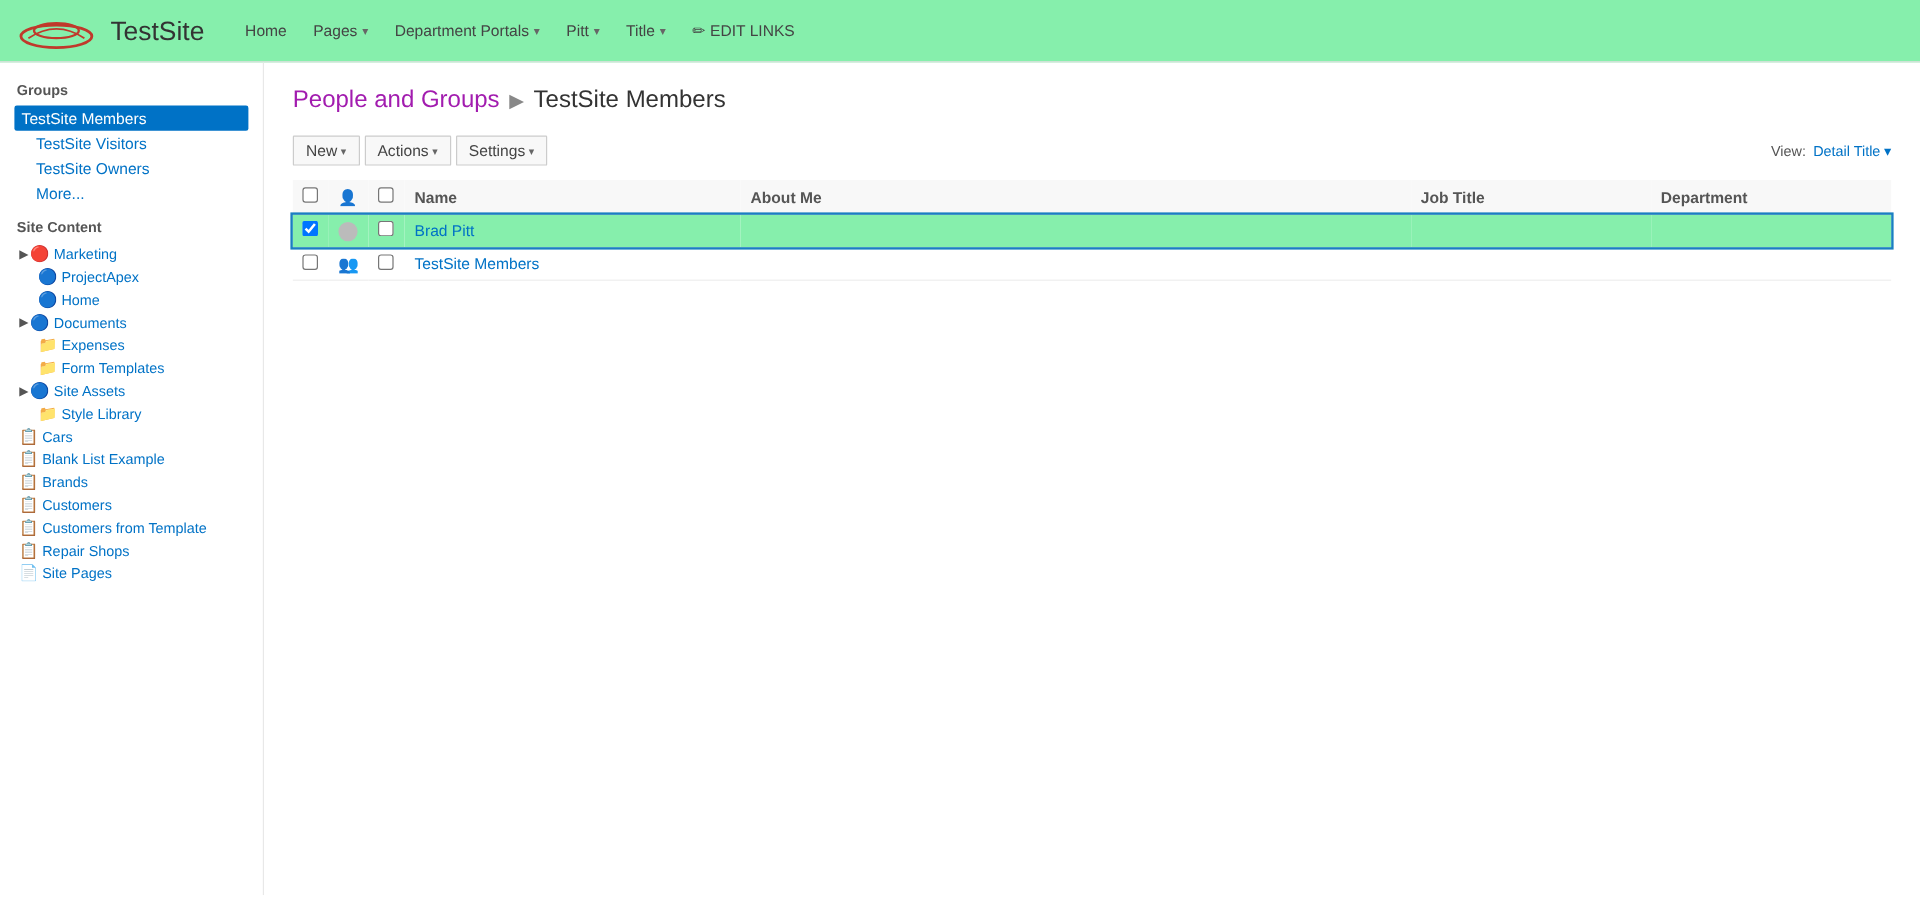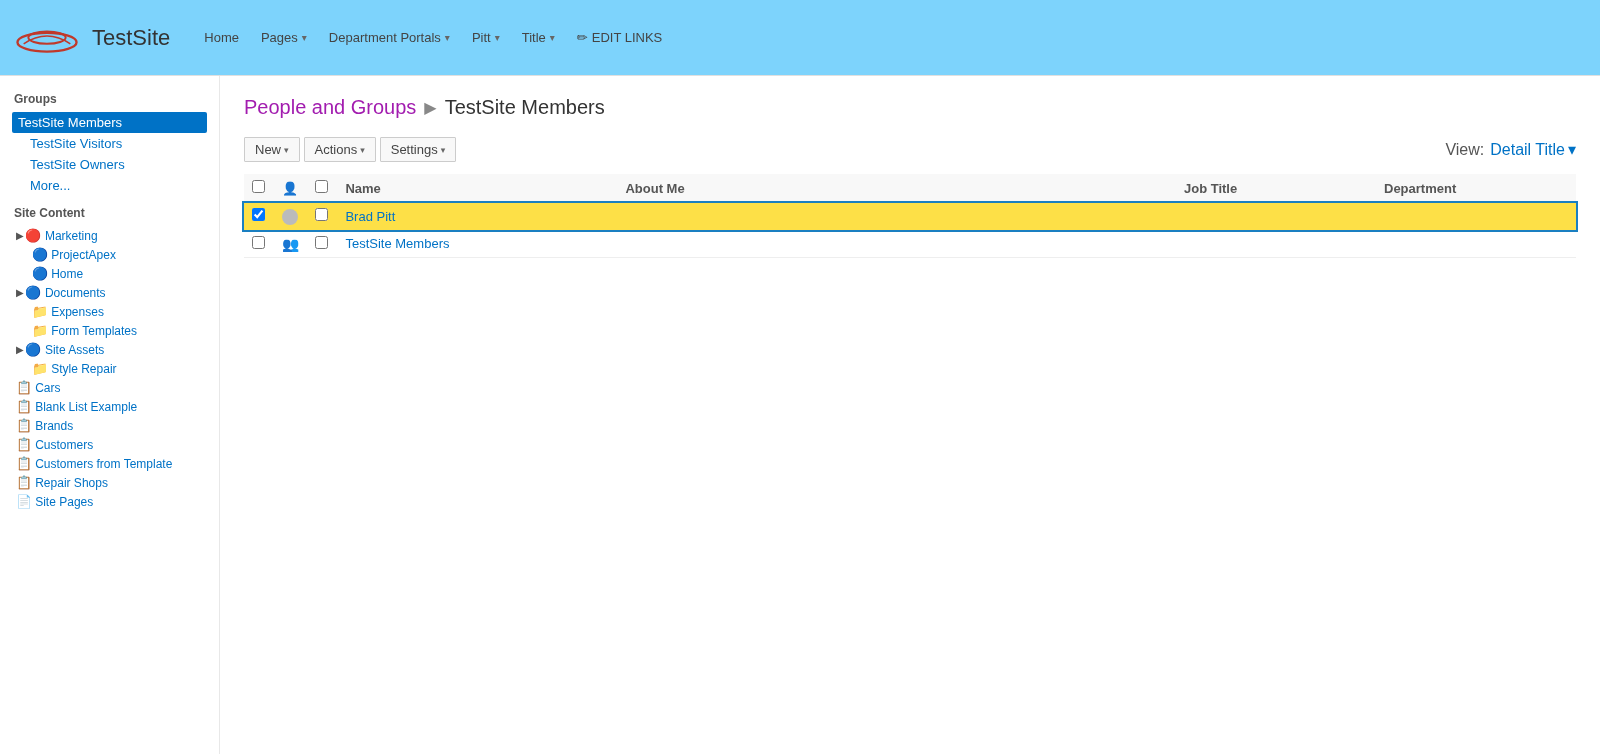--- a/index.html
+++ b/index.html
@@ -2,22 +2,22 @@
 <html><head>
   <meta charset="utf-8">
   <style>
     * { box-sizing: border-box; margin: 0; padding: 0; }
     body { font-family: 'Segoe UI', Arial, sans-serif; font-size: 13px; color: #333; background: #fff; }
 
     
     .header {
       display: flex;
       align-items: center;
-      height: 76px;
-      background: #7dd3fc;
+      height: 52px;
+      background: #86efac;
       border-bottom: 1px solid #e0e0e0;
       padding: 0 12px;
     }
     .logo-area {
       display: flex;
       align-items: center;
       margin-right: 24px;
     }
     .logo-icon {
       width: 70px;
@@ -198,23 +198,22 @@
       font-size: 13px;
       color: #444;
       border-radius: 1px;
     }
     .toolbar-caret { font-size: 9px; color: #666; }
 
     
     .view-selector {
       margin-left: auto;
       display: flex;
-      align-items: center;
       gap: 6px;
-      font-size: 16px;
+      font-size: 12px;
       color: #555;
     }
     .view-link {
       color: #0072c6;
       cursor: pointer;
       display: flex;
       align-items: center;
       gap: 3px;
     }
 
@@ -234,21 +233,21 @@
     }
     .people-table td {
       padding: 5px 8px;
       border-bottom: 1px solid #eee;
       vertical-align: middle;
     }
     .people-table tr.selected-row {
       outline: 2px solid #1a7fc1;
     }
     .people-table tr.selected-row td {
-      background: #fde047;
+      background: #86efac;
     }
     .name-link {
       color: #0072c6;
       cursor: pointer;
       text-decoration: none;
     }
     .col-check { width: 30px; }
     .col-icon { width: 24px; }
     .col-name { width: 280px; }
     .col-about { flex: 1; }
@@ -353,21 +352,21 @@
       <span class="tree-icon icon-folder">📁</span>
       <span>Form Templates</span>
     </div>
     <div class="sidebar-tree-item" style="padding-left:4px">
       <span class="expand-icon">▶</span>
       <span class="tree-icon icon-site-assets">🔵</span>
       <span>Site Assets</span>
     </div>
     <div class="sidebar-tree-item" style="padding-left:20px">
       <span class="tree-icon icon-folder">📁</span>
-      <span>Style Repair</span>
+      <span>Style Library</span>
     </div>
     <div class="sidebar-tree-item" style="padding-left:4px">
       <span class="tree-icon icon-list-orange">📋</span>
       <span>Cars</span>
     </div>
     <div class="sidebar-tree-item" style="padding-left:4px">
       <span class="tree-icon icon-list">📋</span>
       <span>Blank List Example</span>
     </div>
     <div class="sidebar-tree-item" style="padding-left:4px">

